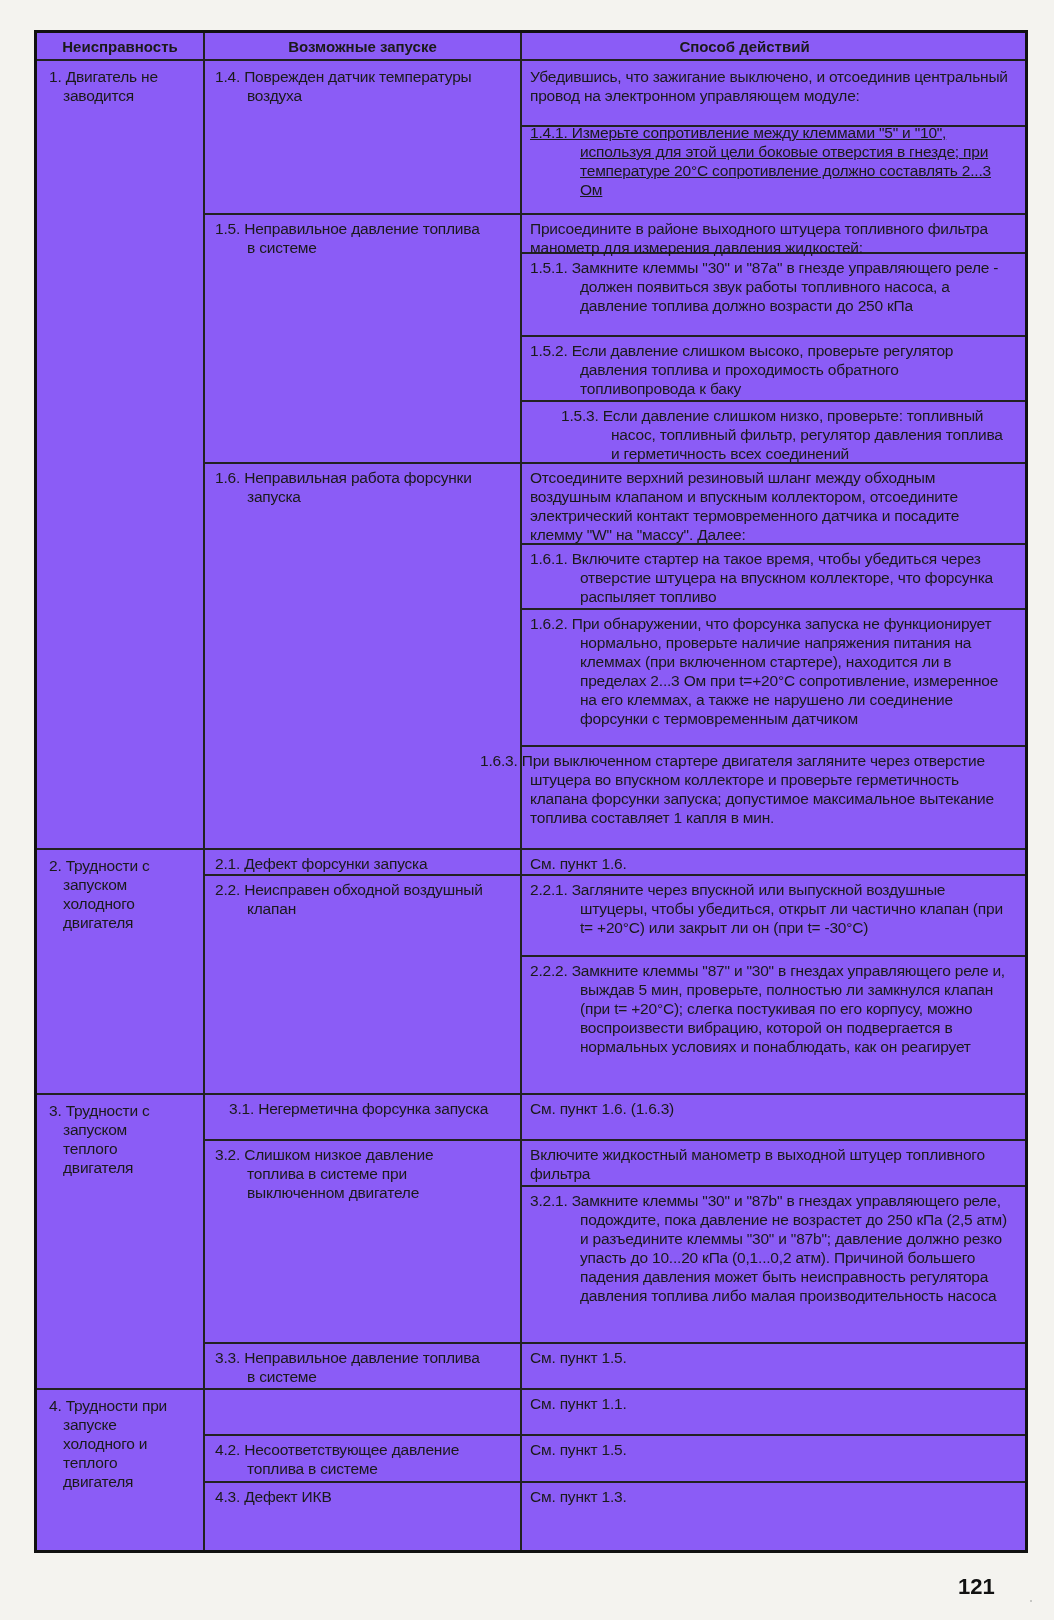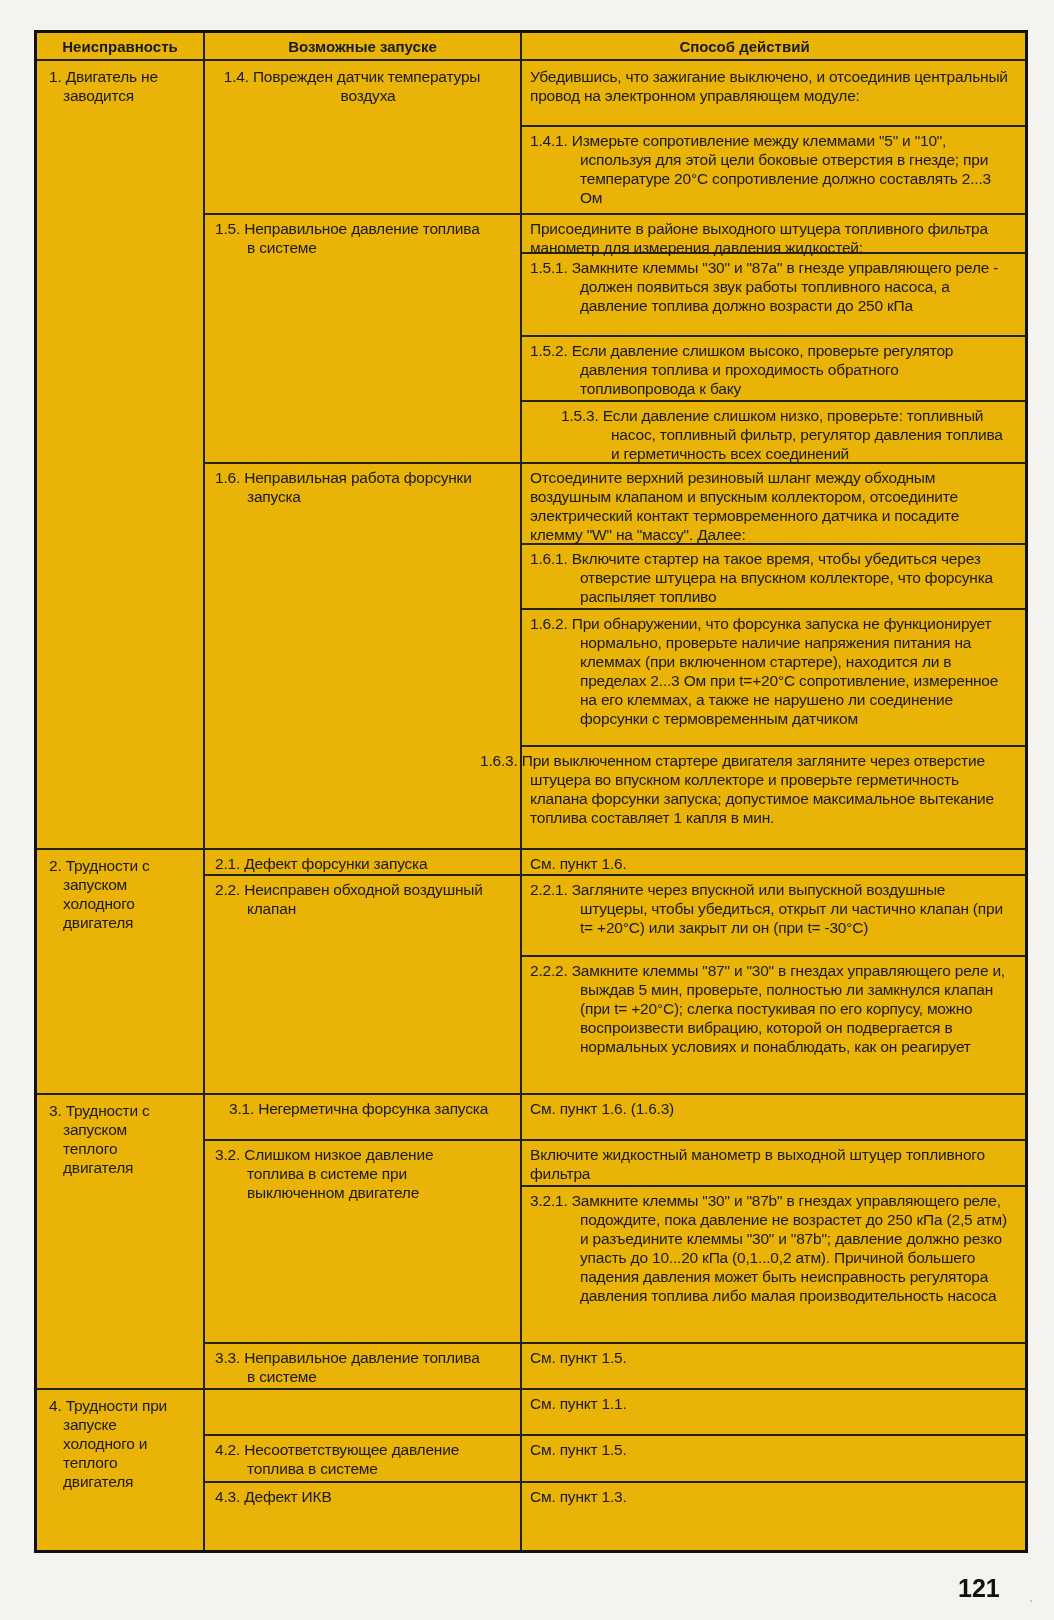--- a/index.html
+++ b/index.html
@@ -5,28 +5,28 @@
   html, body { margin: 0; padding: 0; }
   body {
     width: 1054px; height: 1620px; position: relative; overflow: hidden;
     background: #f4f3ef;
     font-family: "Liberation Sans", "DejaVu Sans", sans-serif;
     color: #1a1a1a;
   }
   .speck { position: absolute; width: 2px; height: 2px; background: #888; border-radius: 50%; opacity: .55; }
   .tbl {
     position: absolute; left: 34px; top: 30px; width: 994px; height: 1523px;
-    border: 3px solid #111; box-sizing: border-box; background: #eab308;
+    border: 3px solid #111; box-sizing: border-box; background: #8b5cf6;
   }
   .cell { position: absolute; box-sizing: border-box; padding: 4px 6px 0 8px; font-size: 15.5px; line-height: 19px; letter-spacing: -0.2px; font-weight: 500; }
   .hcell { position: absolute; box-sizing: border-box; font-weight: 700; font-size: 15px; text-align: center; line-height: 28px; top: 0; height: 28px; }
   .hline { position: absolute; height: 2px; background: #222; }
   .vline { position: absolute; width: 2px; background: #222; }
   .hang { padding-left: 40px; text-indent: -40px; }
-  .page-num { position: absolute; left: 958px; top: 1574px; font-size: 25px; font-weight: 700; color: #111; }
+  .page-num { position: absolute; left: 958px; top: 1574px; font-size: 22px; font-weight: 700; color: #111; }
 </style>
 </head>
 <body>
 
 <div class="speck" style="left:172px;top:264px"></div>
 <div class="speck" style="left:160px;top:560px"></div>
 <div class="speck" style="left:50px;top:780px"></div>
 <div class="speck" style="left:548px;top:1238px"></div>
 <div class="speck" style="left:1030px;top:1600px"></div>
 
@@ -60,33 +60,33 @@
   <div class="hline" style="left:483px;width:505px;top:575px;"></div>
   <div class="hline" style="left:483px;width:505px;top:712px;"></div>
   <div class="hline" style="left:483px;width:505px;top:922px;"></div>
   <div class="hline" style="left:483px;width:505px;top:1152px;"></div>
 
   <div class="cell hang" style="left:0;top:30px;width:150px;padding-left:26px;text-indent:-14px;">1. Двигатель не заводится</div>
   <div class="cell" style="left:0;top:819px;width:140px;padding-left:26px;text-indent:-14px;">2. Трудности с запуском холодного двигателя</div>
   <div class="cell" style="left:0;top:1064px;width:140px;padding-left:26px;text-indent:-14px;">3. Трудности с запуском теплого двигателя</div>
   <div class="cell" style="left:0;top:1359px;width:160px;padding-left:26px;text-indent:-14px;">4. Трудности при запуске холодного и теплого двигателя</div>
 
-  <div class="cell" style="left:168px;top:30px;width:290px;padding-left:42px;text-indent:-32px;text-align:center;">1.4. Поврежден датчик температуры воздуха</div>
+  <div class="cell" style="left:168px;top:30px;width:290px;padding-left:42px;text-indent:-32px;">1.4. Поврежден датчик температуры воздуха</div>
   <div class="cell" style="left:168px;top:182px;width:290px;padding-left:42px;text-indent:-32px;">1.5. Неправильное давление топлива в системе</div>
   <div class="cell" style="left:168px;top:431px;width:290px;padding-left:42px;text-indent:-32px;">1.6. Неправильная работа форсунки запуска</div>
   <div class="cell" style="left:168px;top:817px;width:315px;padding-left:42px;text-indent:-32px;">2.1. Дефект форсунки запуска</div>
   <div class="cell" style="left:168px;top:843px;width:290px;padding-left:42px;text-indent:-32px;">2.2. Неисправен обходной воздушный клапан</div>
   <div class="cell" style="left:172px;top:1062px;width:290px;padding-left:52px;text-indent:-32px;">3.1. Негерметична форсунка запуска</div>
   <div class="cell" style="left:168px;top:1108px;width:290px;padding-left:42px;text-indent:-32px;">3.2. Слишком низкое давление топлива в системе при выключенном двигателе</div>
   <div class="cell" style="left:168px;top:1311px;width:290px;padding-left:42px;text-indent:-32px;">3.3. Неправильное давление топлива в системе</div>
   <div class="cell" style="left:168px;top:1403px;width:315px;padding-left:42px;text-indent:-32px;">4.2. Несоответствующее давление топлива в системе</div>
   <div class="cell" style="left:168px;top:1450px;width:315px;padding-left:42px;text-indent:-32px;">4.3. Дефект ИКВ</div>
 
   <div class="cell" style="left:485px;top:30px;width:498px;">Убедившись, что зажигание выключено, и отсоединив центральный провод на электронном управляющем модуле:</div>
-  <div class="cell" style="left:485px;top:94px;width:498px;padding-left:58px;text-indent:-50px;">1.4.1. Измерьте сопротивление между клеммами "5" и "10", используя для этой цели боковые отверстия в гнезде; при температуре 20°С сопротивление должно составлять 2...3 Ом</div>
+  <div class="cell" style="left:485px;top:86px;width:498px;padding-left:58px;text-indent:-50px;text-decoration:underline;">1.4.1. Измерьте сопротивление между клеммами "5" и "10", используя для этой цели боковые отверстия в гнезде; при температуре 20°С сопротивление должно составлять 2...3 Ом</div>
   <div class="cell" style="left:485px;top:182px;width:498px;">Присоедините в районе выходного штуцера топливного фильтра манометр для измерения давления жидкостей:</div>
   <div class="cell" style="left:485px;top:221px;width:498px;padding-left:58px;text-indent:-50px;">1.5.1. Замкните клеммы "30" и "87a" в гнезде управляющего реле - должен появиться звук работы топливного насоса, а давление топлива должно возрасти до 250 кПа</div>
   <div class="cell" style="left:485px;top:304px;width:498px;padding-left:58px;text-indent:-50px;">1.5.2. Если давление слишком высоко, проверьте регулятор давления топлива и проходимость обратного топливопровода к баку</div>
   <div class="cell" style="left:485px;top:369px;width:498px;padding-left:89px;text-indent:-50px;">1.5.3. Если давление слишком низко, проверьте: топливный насос, топливный фильтр, регулятор давления топлива и герметичность всех соединений</div>
   <div class="cell" style="left:485px;top:431px;width:498px;">Отсоедините верхний резиновый шланг между обходным воздушным клапаном и впускным коллектором, отсоедините электрический контакт термовременного датчика и посадите клемму "W" на "массу". Далее:</div>
   <div class="cell" style="left:485px;top:512px;width:498px;padding-left:58px;text-indent:-50px;">1.6.1. Включите стартер на такое время, чтобы убедиться через отверстие штуцера на впускном коллекторе, что форсунка распыляет топливо</div>
   <div class="cell" style="left:485px;top:577px;width:498px;padding-left:58px;text-indent:-50px;">1.6.2. При обнаружении, что форсунка запуска не функционирует нормально, проверьте наличие напряжения питания на клеммах (при включенном стартере), находится ли в пределах 2...3 Ом при t=+20°С сопротивление, измеренное на его клеммах, а также не нарушено ли соединение форсунки с термовременным датчиком</div>
   <div class="cell" style="left:485px;top:714px;width:498px;text-indent:-50px;">1.6.3. При выключенном стартере двигателя загляните через отверстие штуцера во впускном коллекторе и проверьте герметичность клапана форсунки запуска; допустимое максимальное вытекание топлива составляет 1 капля в мин.</div>
   <div class="cell" style="left:485px;top:817px;width:498px;">См. пункт 1.6.</div>
   <div class="cell" style="left:485px;top:843px;width:498px;padding-left:58px;text-indent:-50px;">2.2.1. Загляните через впускной или выпускной воздушные штуцеры, чтобы убедиться, открыт ли частично клапан (при t= +20°С) или закрыт ли он (при t= -30°С)</div>

